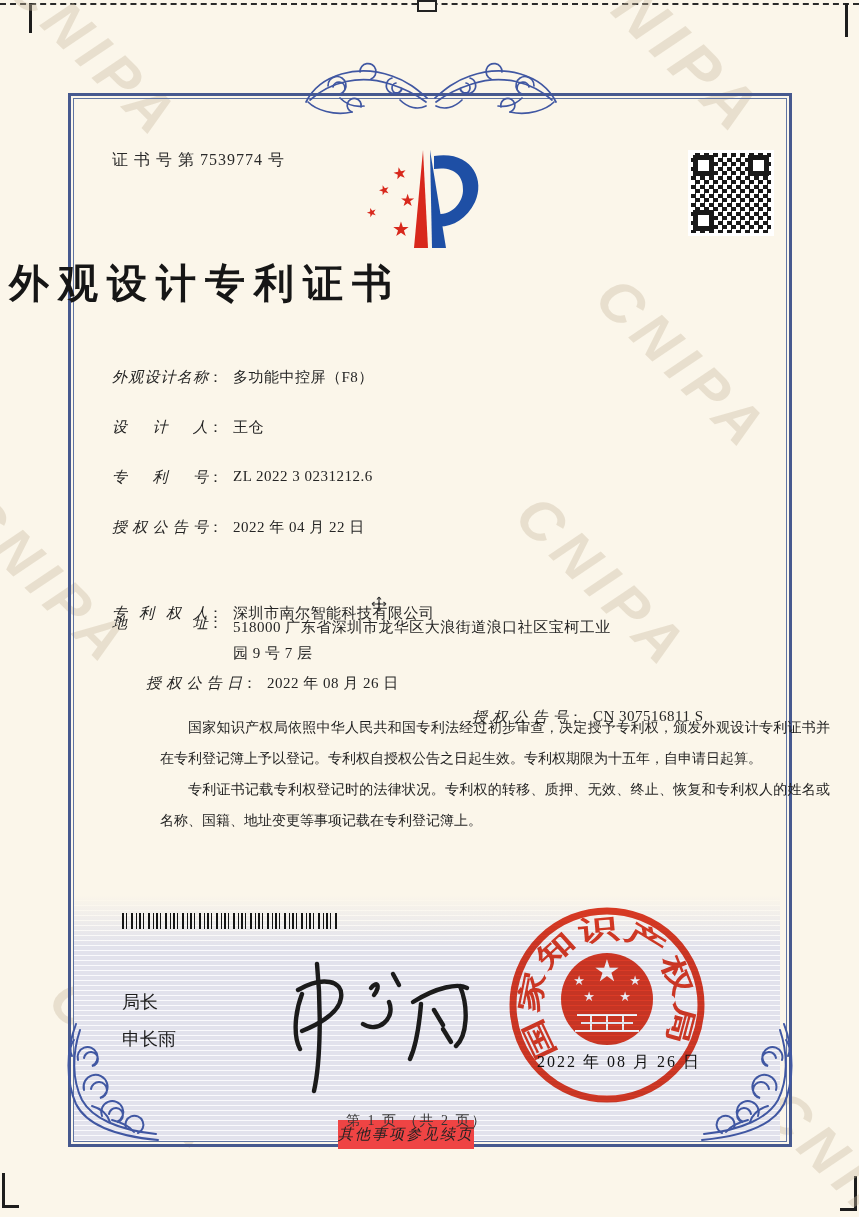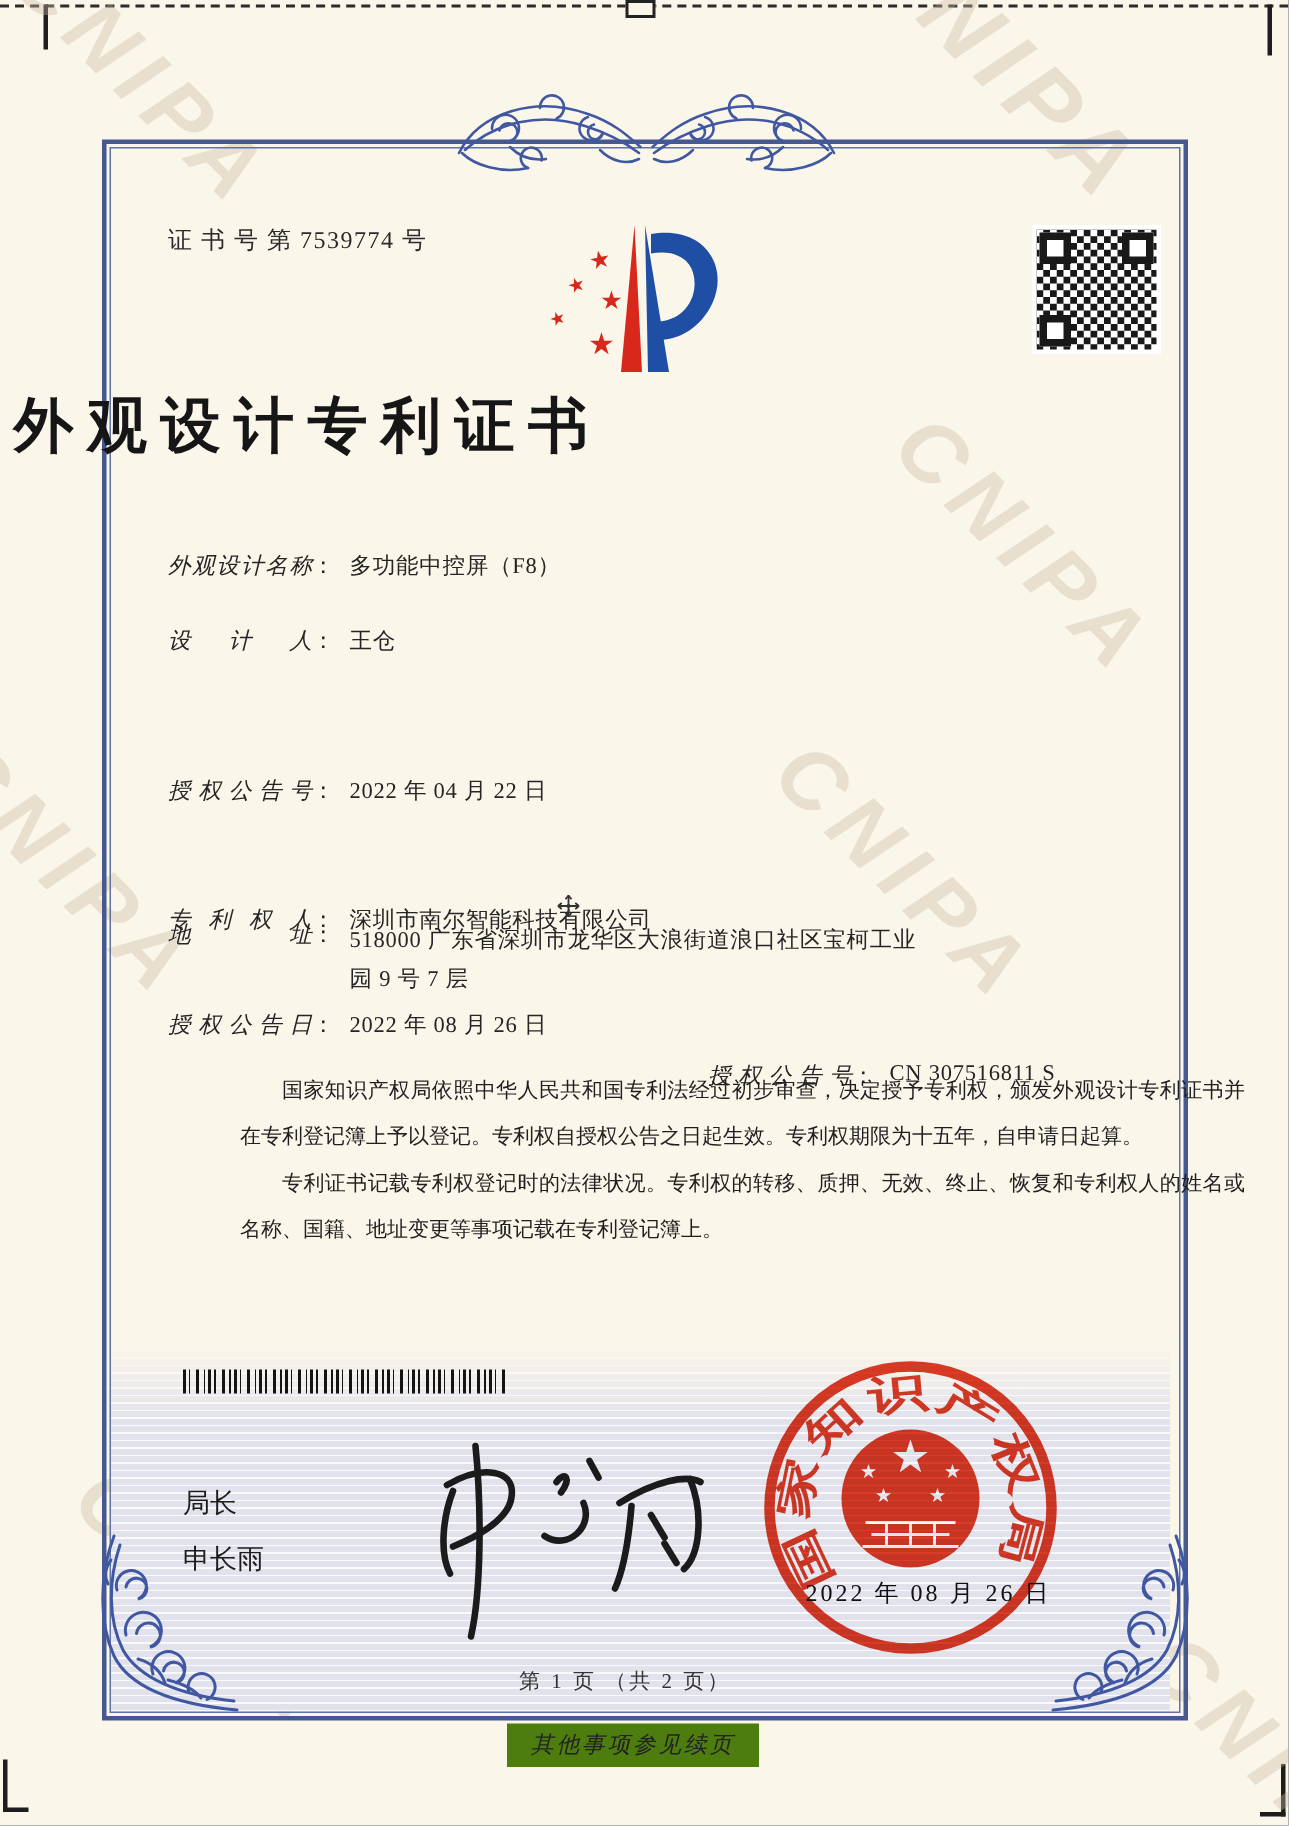--- a/index.html
+++ b/index.html
@@ -66,21 +66,21 @@
     position:absolute;left:122px;top:913px;width:218px;height:16px;
     background:repeating-linear-gradient(90deg,#141414 0 2px,rgba(0,0,0,0) 2px 4px,#141414 4px 5px,rgba(0,0,0,0) 5px 9px,#141414 9px 11px,rgba(0,0,0,0) 11px 14px,#141414 14px 15px,rgba(0,0,0,0) 15px 17px);
   }
   .sig-title{position:absolute;left:122px;top:990px;font-family:Liberation Mono, monospace;font-size:18px;color:#1c1c1c;}
   .sig-name{position:absolute;left:122px;top:1027px;font-family:"Liberation Sans","DejaVu Sans",sans-serif;font-size:18px;color:#1c1c1c;}
   .sig-svg{position:absolute;left:250px;top:952px;}
   .seal{position:absolute;left:505px;top:903px;mix-blend-mode:multiply;opacity:0.94;}
   .seal-date{position:absolute;left:537px;top:1052px;font-size:16px;letter-spacing:2px;color:#111;z-index:6;}
   .pageinfo{position:absolute;left:346px;top:1112px;font-size:14px;letter-spacing:2px;color:#333;z-index:5;}
   .contnote{
-    position:absolute;left:338px;top:1149px;background:#4d7c0f;padding:5px 16px;
+    position:absolute;left:338px;top:1120px;background:#ef4444;padding:5px 0;
     font-size:15px;font-style:italic;letter-spacing:2px;color:#222;
   }
   .orn{position:absolute;pointer-events:none;}
 </style>
 </head>
 <body>
 
 <div class="page">
 
   <div class="scan-dash"></div>
@@ -170,20 +170,23 @@
   </svg>
 
   <div class="title">外观设计专利证书</div>
 
   <div class="row" style="top:368px;">
     <span class="lbl">外观设计名称</span><span class="sep">：</span><span class="val">多功能中控屏（F8）</span>
   </div>
   <div class="row" style="top:418px;">
     <span class="lbl">设计人</span><span class="sep">：</span><span class="val">王仓</span>
   </div>
+  <div class="row" style="top:468px;">
+    <span class="lbl">专利号</span><span class="sep">：</span><span class="val">ZL 2022 3 0231212.6</span>
+  </div>
   <div class="row" style="top:518px;">
     <span class="lbl">授权公告号</span><span class="sep">：</span><span class="val">2022 年 04 月 22 日</span>
   </div>
   <div class="row" style="top:604px;">
     <span class="lbl">专利权人</span><span class="sep">：</span><span class="val">深圳市南尔智能科技有限公司</span>
   </div>
 
   <svg class="cursor-svg" width="16" height="16" viewBox="0 0 16 16">
     <g stroke="#333" stroke-width="1.2" fill="none">
       <path d="M8,1 L8,15 M1,8 L15,8"></path>
@@ -194,21 +197,21 @@
 
   <div class="row" style="top:614px;display:flex;justify-content:space-between;">
     <span class="lbl">地址</span>
       <span class="sep">：</span>
     <span class="val addrval">
       <span>518000 广东省深圳市龙华区大浪街道浪口社区宝柯工业</span><br>
       <span>园 9 号 7 层</span>
     </span>
   </div>
 
-  <div class="row" style="top:674px;">
+  <div class="row" style="top:674px;margin-left:34px;">
     <span class="lbl">授权公告日</span><span class="sep">：</span><span class="val">2022 年 08 月 26 日</span>
   </div>
   <div class="row2" style="top:708px;margin-left:32px;">
     <span class="lbl">授权公告号</span><span class="sep">：</span><span class="val">CN 307516811 S</span>
   </div>
 
   <div class="bodytext">
     <p>国家知识产权局依照中华人民共和国专利法经过初步审查，决定授予专利权，颁发外观设计专利证书并在专利登记簿上予以登记。专利权自授权公告之日起生效。专利权期限为十五年，自申请日起算。</p>
     <p>专利证书记载专利权登记时的法律状况。专利权的转移、质押、无效、终止、恢复和专利权人的姓名或名称、国籍、地址变更等事项记载在专利登记簿上。</p>
   </div>

